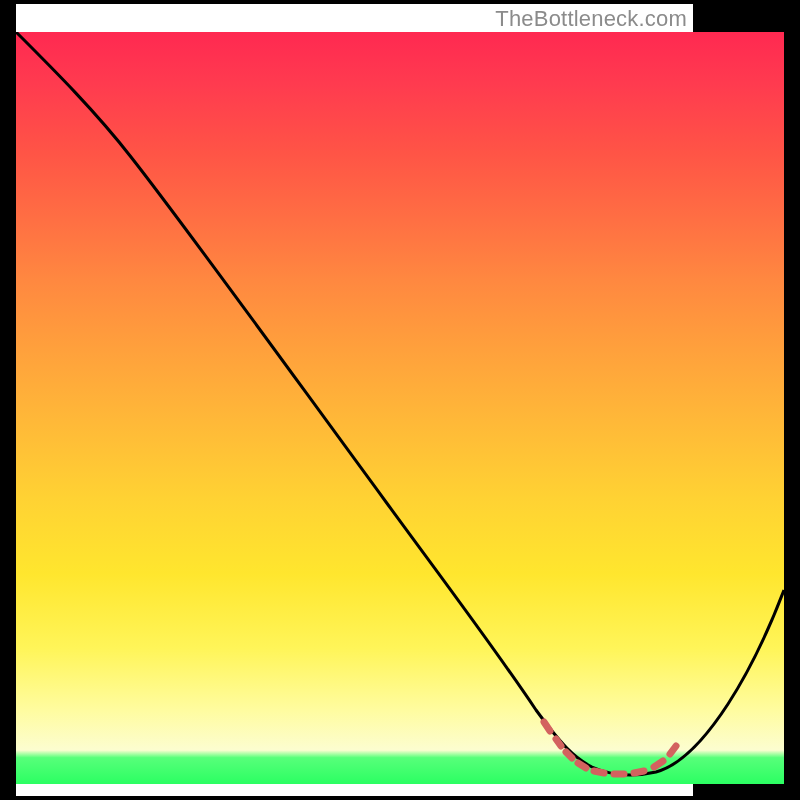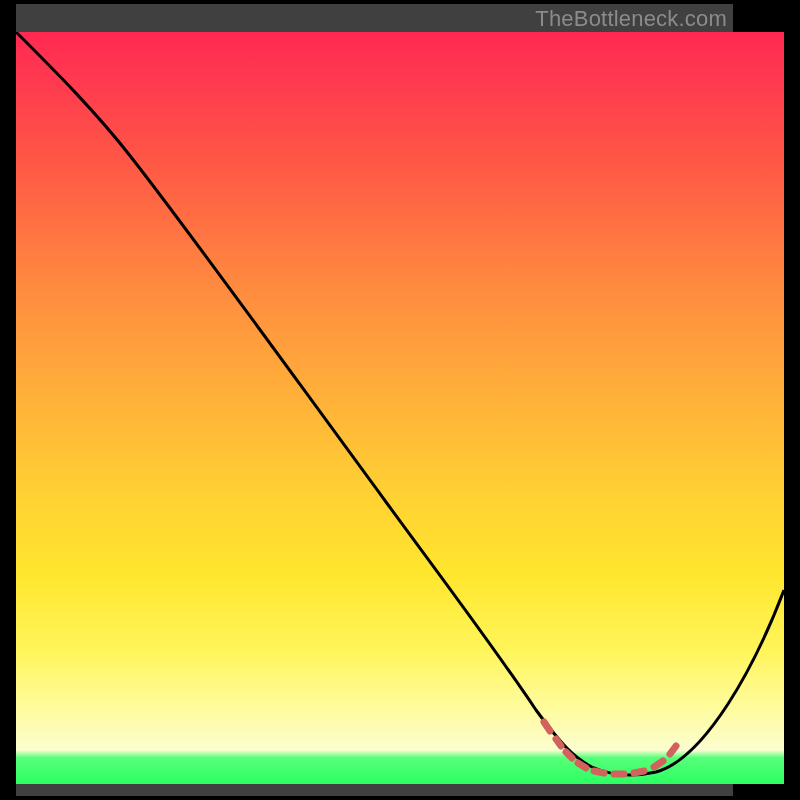--- a/index.html
+++ b/index.html
@@ -10,22 +10,21 @@
     background: #000;
     overflow: hidden;
     font-family: Arial, Helvetica, sans-serif;
   }
   .frame {
     position: absolute;
     left: 16px;
     top: 4px;
     width: 677px;
     height: 792px;
-    background: #404040;
-    padding-left: 40px;
+    background: #ffffff;
   }
   .plot {
     position: absolute;
     left: 0;
     top: 28px;
     width: 768px;
     height: 752px;
     
     background: linear-gradient(
       to bottom,

